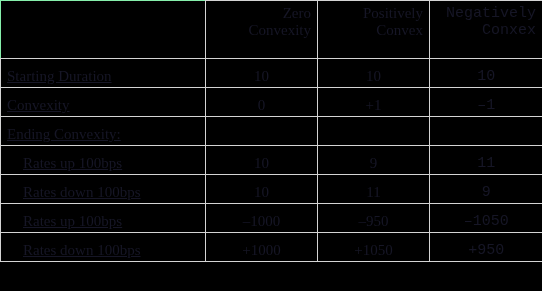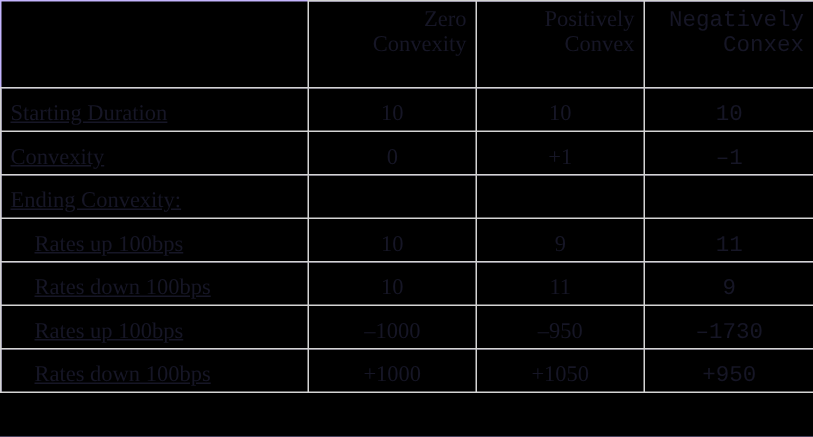--- a/index.html
+++ b/index.html
@@ -17,21 +17,21 @@
   .table-wrap {
     width: 542px;
     height: 291px;
     background: #000000;
     box-sizing: border-box;
   }
   table.convexity-table {
     width: 542px;
     border-collapse: collapse;
     table-layout: fixed;
-    background: #c4b5fd;
+    background: #86efac;
   }
   table.convexity-table col.c-label { width: 205px; }
   table.convexity-table col.c-zero  { width: 112px; }
   table.convexity-table col.c-pos   { width: 112px; }
   table.convexity-table col.c-neg   { width: 113px; }
 
   table.convexity-table th,
   table.convexity-table td {
     border: 1px solid #d4d4d4;
     background: #000000;
@@ -149,21 +149,21 @@
         <td class="value-cell">10</td>
         <td class="value-cell">11</td>
         <td class="value-cell">9</td>
       </tr>
 
 
       <tr class="data-row">
         <td class="label-cell indented">Rates up 100bps</td>
         <td class="value-cell">–1000</td>
         <td class="value-cell">–950</td>
-        <td class="value-cell">–1730</td>
+        <td class="value-cell">–1050</td>
       </tr>
 
       <tr class="data-row">
         <td class="label-cell indented">Rates down 100bps</td>
         <td class="value-cell">+1000</td>
         <td class="value-cell">+1050</td>
         <td class="value-cell">+950</td>
       </tr>
 
     </tbody>

